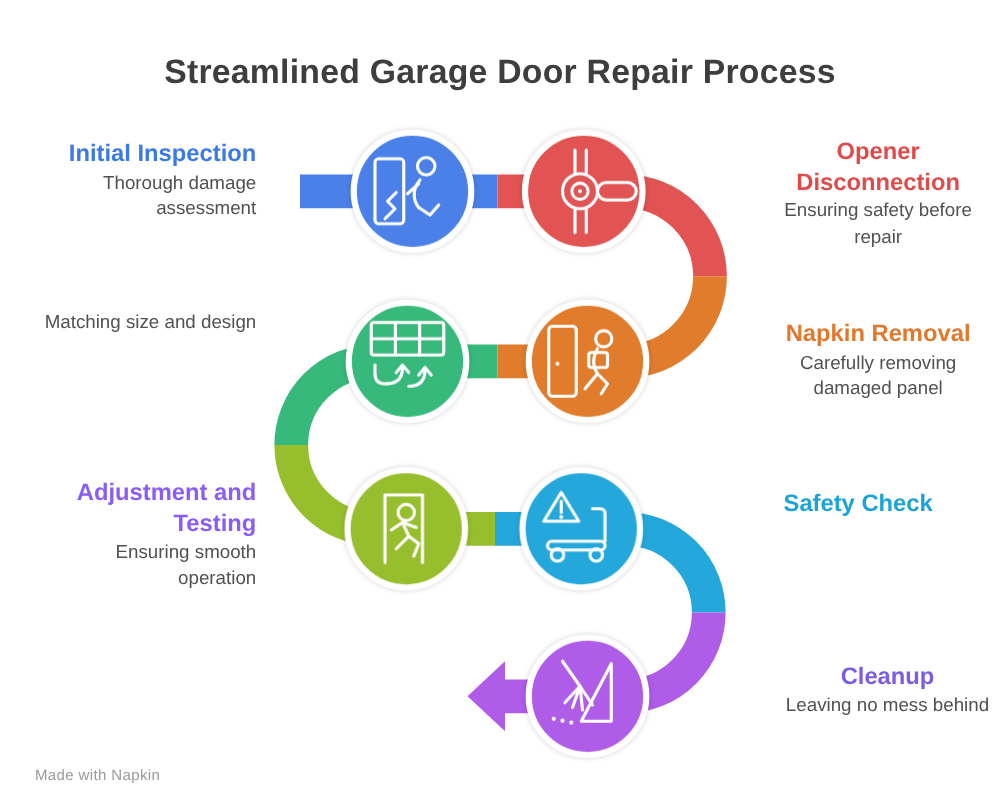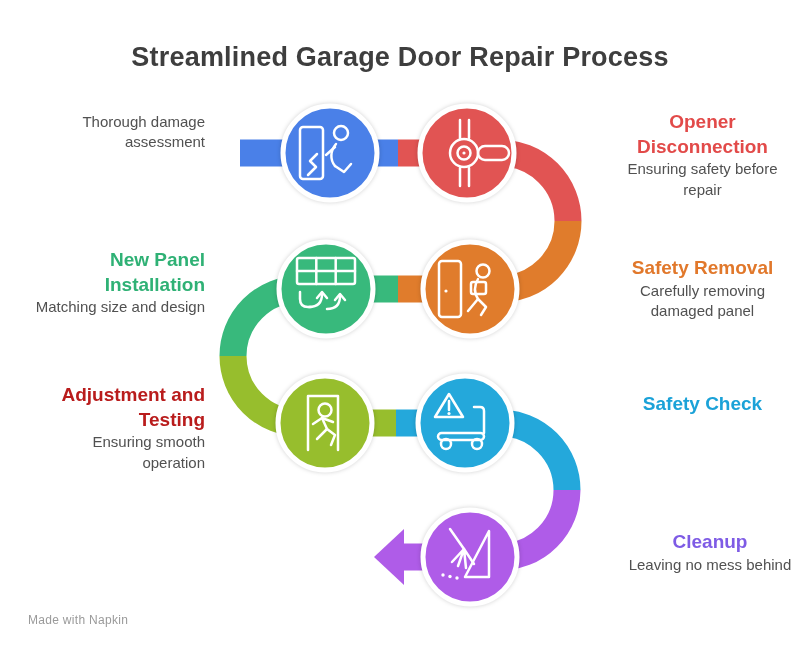--- a/index.html
+++ b/index.html
@@ -131,44 +131,44 @@
         <circle class="dot" cx="-27" cy="18" r="1.7"></circle>
         <circle class="dot" cx="-20" cy="19.5" r="1.7"></circle>
         <circle class="dot" cx="-13" cy="21" r="1.7"></circle>
         <path d="M 19 -26 V 20 H -5 Z"></path>
       </g>
     </g>
   </g>
 </svg>
 
 <div class="step-label left" style="left:25px;top:112px;width:180px">
+  <div class="heading" style="color: rgb(60, 121, 232);">Initial Inspection</div>
   <div class="desc desc-w160">Thorough damage assessment</div>
 </div>
 
 <div class="step-label left" style="left:10px;top:248px;width:195px">
-  <div class="heading" style="color: rgb(47, 177, 117);">New Panel Installation</div>
   <div class="desc">Matching size and design</div>
 </div>
 
 <div class="step-label left" style="left:25px;top:383px;width:180px">
-  <div class="heading" style="color: #b91c1c;">Adjustment and Testing</div>
+  <div class="heading" style="color: #8b5cf6;">Adjustment and Testing</div>
   <div class="desc desc-w135">Ensuring smooth operation</div>
 </div>
 
 <div class="step-label right" style="left:610px;top:110px;width:185px">
   <div class="heading" style="color: rgb(226, 74, 73);">Opener Disconnection</div>
   <div class="desc">Ensuring safety before repair</div>
 </div>
 
 <div class="step-label right" style="left:610px;top:256px;width:185px">
-  <div class="heading" style="color: rgb(225, 120, 43);">Safety Removal</div>
+  <div class="heading" style="color: rgb(225, 120, 43);">Napkin Removal</div>
   <div class="desc">Carefully removing damaged panel</div>
 </div>
 
-<div class="step-label right" style="left:610px;top:392px;width:185px">
+<div class="step-label right" style="left:594px;top:392px;width:185px">
   <div class="heading" style="color: rgb(27, 162, 216);">Safety Check</div>
 </div>
 
 <div class="step-label right" style="left:610px;top:530px;width:200px">
   <div class="heading" style="color: rgb(126, 91, 229);">Cleanup</div>
   <div class="desc">Leaving no mess behind</div>
 </div>
 
 <div class="watermark">Made with Napkin</div>
 

